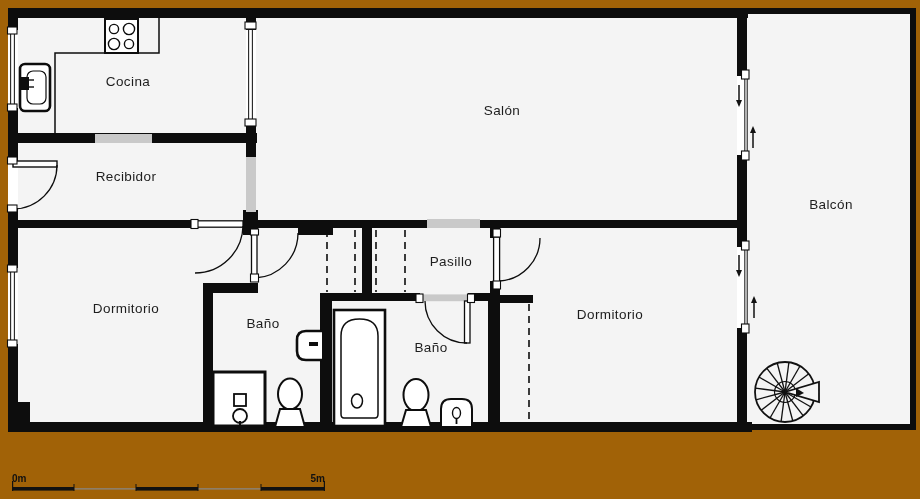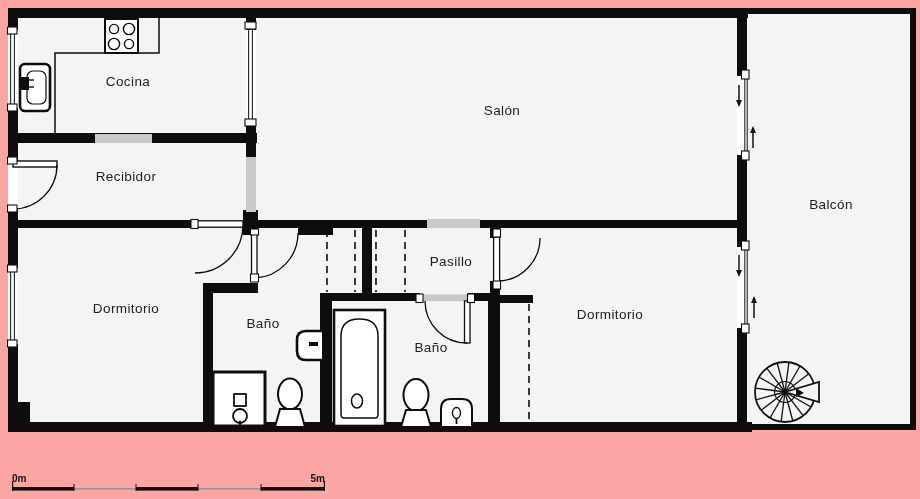--- a/index.html
+++ b/index.html
@@ -1,16 +1,16 @@
 <!DOCTYPE html>
 <html><head>
 <meta charset="utf-8">
 <style>
   html,body{margin:0;padding:0;background:#ffffff;}
-  #stage{position:relative;width:920px;height:499px;background:#fca5a5;overflow:hidden;
+  #stage{position:relative;width:920px;height:499px;background:#a16207;overflow:hidden;
          font-family:"Liberation Sans", sans-serif;}
   svg{display:block;}
   text.room-label{font-family:"Liberation Sans",sans-serif;font-size:13.5px;letter-spacing:.4px;}
   text.scale-label{font-family:"Liberation Sans",sans-serif;font-size:10px;font-weight:700;}
 </style>
 </head>
 <body>
 
 <div id="stage">
 <svg width="920" height="499" viewBox="0 0 920 499">

